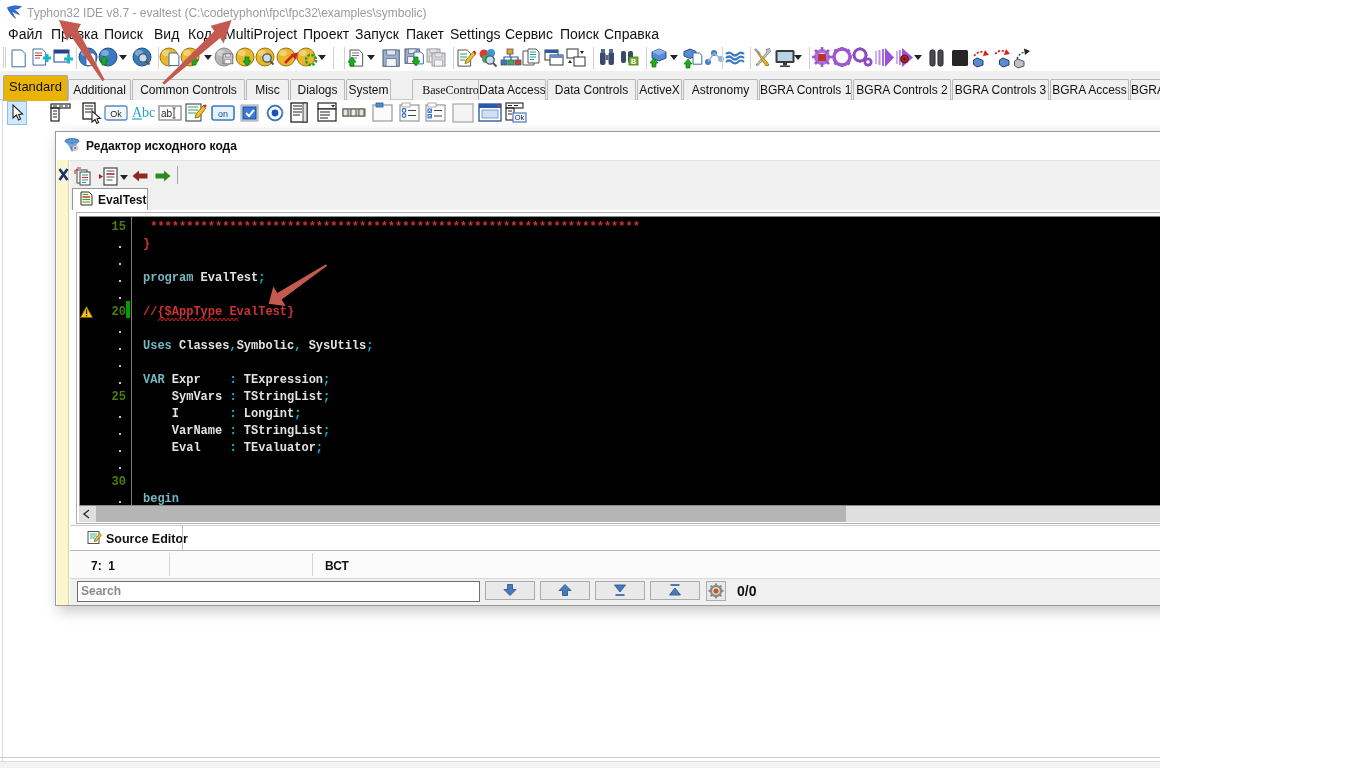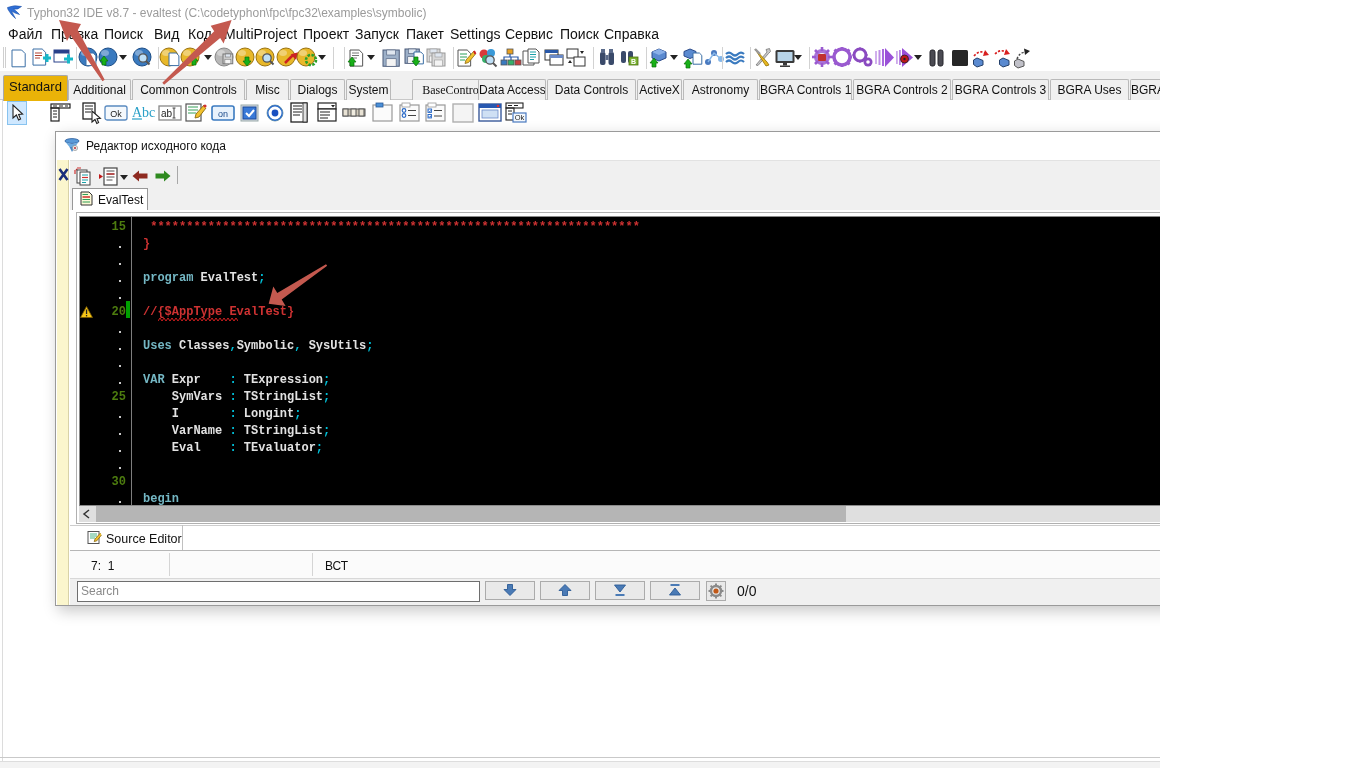--- a/index.html
+++ b/index.html
@@ -329,21 +329,21 @@
 <div class="tab" style="left:290px;width:53px;">Dialogs</div>
 <div class="tab" style="left:346px;width:43px;">System</div>
 <div class="tab" style="left:412px;width:83px;font-family:Liberation Serif, serif;">BaseControls</div>
 <div class="tab" style="left:478px;width:66px;">Data Access</div>
 <div class="tab" style="left:547px;width:87px;">Data Controls</div>
 <div class="tab" style="left:637px;width:43px;">ActiveX</div>
 <div class="tab" style="left:683px;width:73px;">Astronomy</div>
 <div class="tab" style="left:759px;width:91px;">BGRA Controls 1</div>
 <div class="tab" style="left:853px;width:96px;">BGRA Controls 2</div>
 <div class="tab" style="left:952px;width:95px;">BGRA Controls 3</div>
-<div class="tab" style="left:1050px;width:77px;">BGRA Uses</div>
+<div class="tab" style="left:1050px;width:77px;">BGRA Access</div>
 <div class="tab" style="left:1130px;width:70px;">BGRA Shapes</div>
 <div class="tab" style="left:1203px;width:95px;">BGRA ShapesOb</div>
 <div class="abs" style="left:1299px;top:77px;width:18px;height:17px;background:#f3f3f3;border:1px solid #9a9a9a;box-sizing:border-box;"></div>
 <div class="abs" style="left:1316px;top:77px;width:18px;height:17px;background:#f3f3f3;border:1px solid #9a9a9a;box-sizing:border-box;"></div>
 <svg class="abs" style="left:1299px;top:80px;" width="18" height="11" viewBox="0 0 18 11">
       <path d="M10.5 1.5 L6.5 5.5 L10.5 9.5 Z" fill="#222"></path>
     </svg>
 <svg class="abs" style="left:1316px;top:80px;" width="18" height="11" viewBox="0 0 18 11">
       <path d="M7.5 1.5 L11.5 5.5 L7.5 9.5 Z" fill="#222"></path>
     </svg>
@@ -465,21 +465,21 @@
       <rect x="2" y="7" width="8" height="12" fill="none" stroke="#222" stroke-width="1.1"></rect>
       <path d="M4 10 h4 M4 13 h4" stroke="#222" stroke-width="1"></path>
       <rect x="9" y="12" width="13" height="9" fill="#f4f8fc" stroke="#4a7ac0" stroke-width="1.2"></rect>
       <text x="15.5" y="19" font-size="7.5" fill="#222" text-anchor="middle" font-family="Liberation Sans">Ok</text>
     </svg>
 
 <div class="abs" style="left:0;top:757px;width:1366px;height:1px;background:#c9c9c9;"></div>
 <div class="abs" style="left:0;top:761px;width:1366px;height:1px;background:#dddddd;"></div>
 <div class="abs" style="left:0;top:762px;width:1366px;height:6px;background:#f3f3f3;"></div>
 
-<div class="abs" id="edwin" style="left:55px;top:131px;width:1233px;height:475px;background:#fff;border:1px solid #9a9a9a;box-sizing:border-box;box-shadow:3px 5px 14px rgba(0,0,0,0.22);">
+<div class="abs" id="edwin" style="left:55px;top:131px;width:1233px;height:475px;background:#fff;border:1px solid #9a9a9a;box-sizing:border-box;box-shadow:3px 5px 14px rgba(0,0,0,0.22);font-weight:bold;">
 
   <svg class="abs" style="left:8px;top:6px;" width="16" height="16" viewBox="0 0 16 16">
         <ellipse cx="8" cy="3" rx="7" ry="2.4" fill="#5a9ad8" stroke="#2a5a9a" stroke-width="0.8"></ellipse>
         <path d="M1.5 4 Q8 8 14.5 4 L11 9 Q8 10.5 5.5 9 Z" fill="#6aaae0"></path>
         <path d="M5.5 9 L8 14 L10.8 9 Z" fill="#4a8ac8"></path>
         <circle cx="11" cy="10" r="2.6" fill="#e8e8e8" stroke="#888" stroke-width="0.6"></circle>
         <circle cx="11" cy="10" r="1" fill="#c03030"></circle>
       </svg>
   <div class="abs" style="left:30px;top:7px;font-size:12px;color:#111;">Редактор исходного кода</div>
   <svg class="abs" style="left:1105px;top:5px;" width="120" height="18" viewBox="0 0 120 18">

